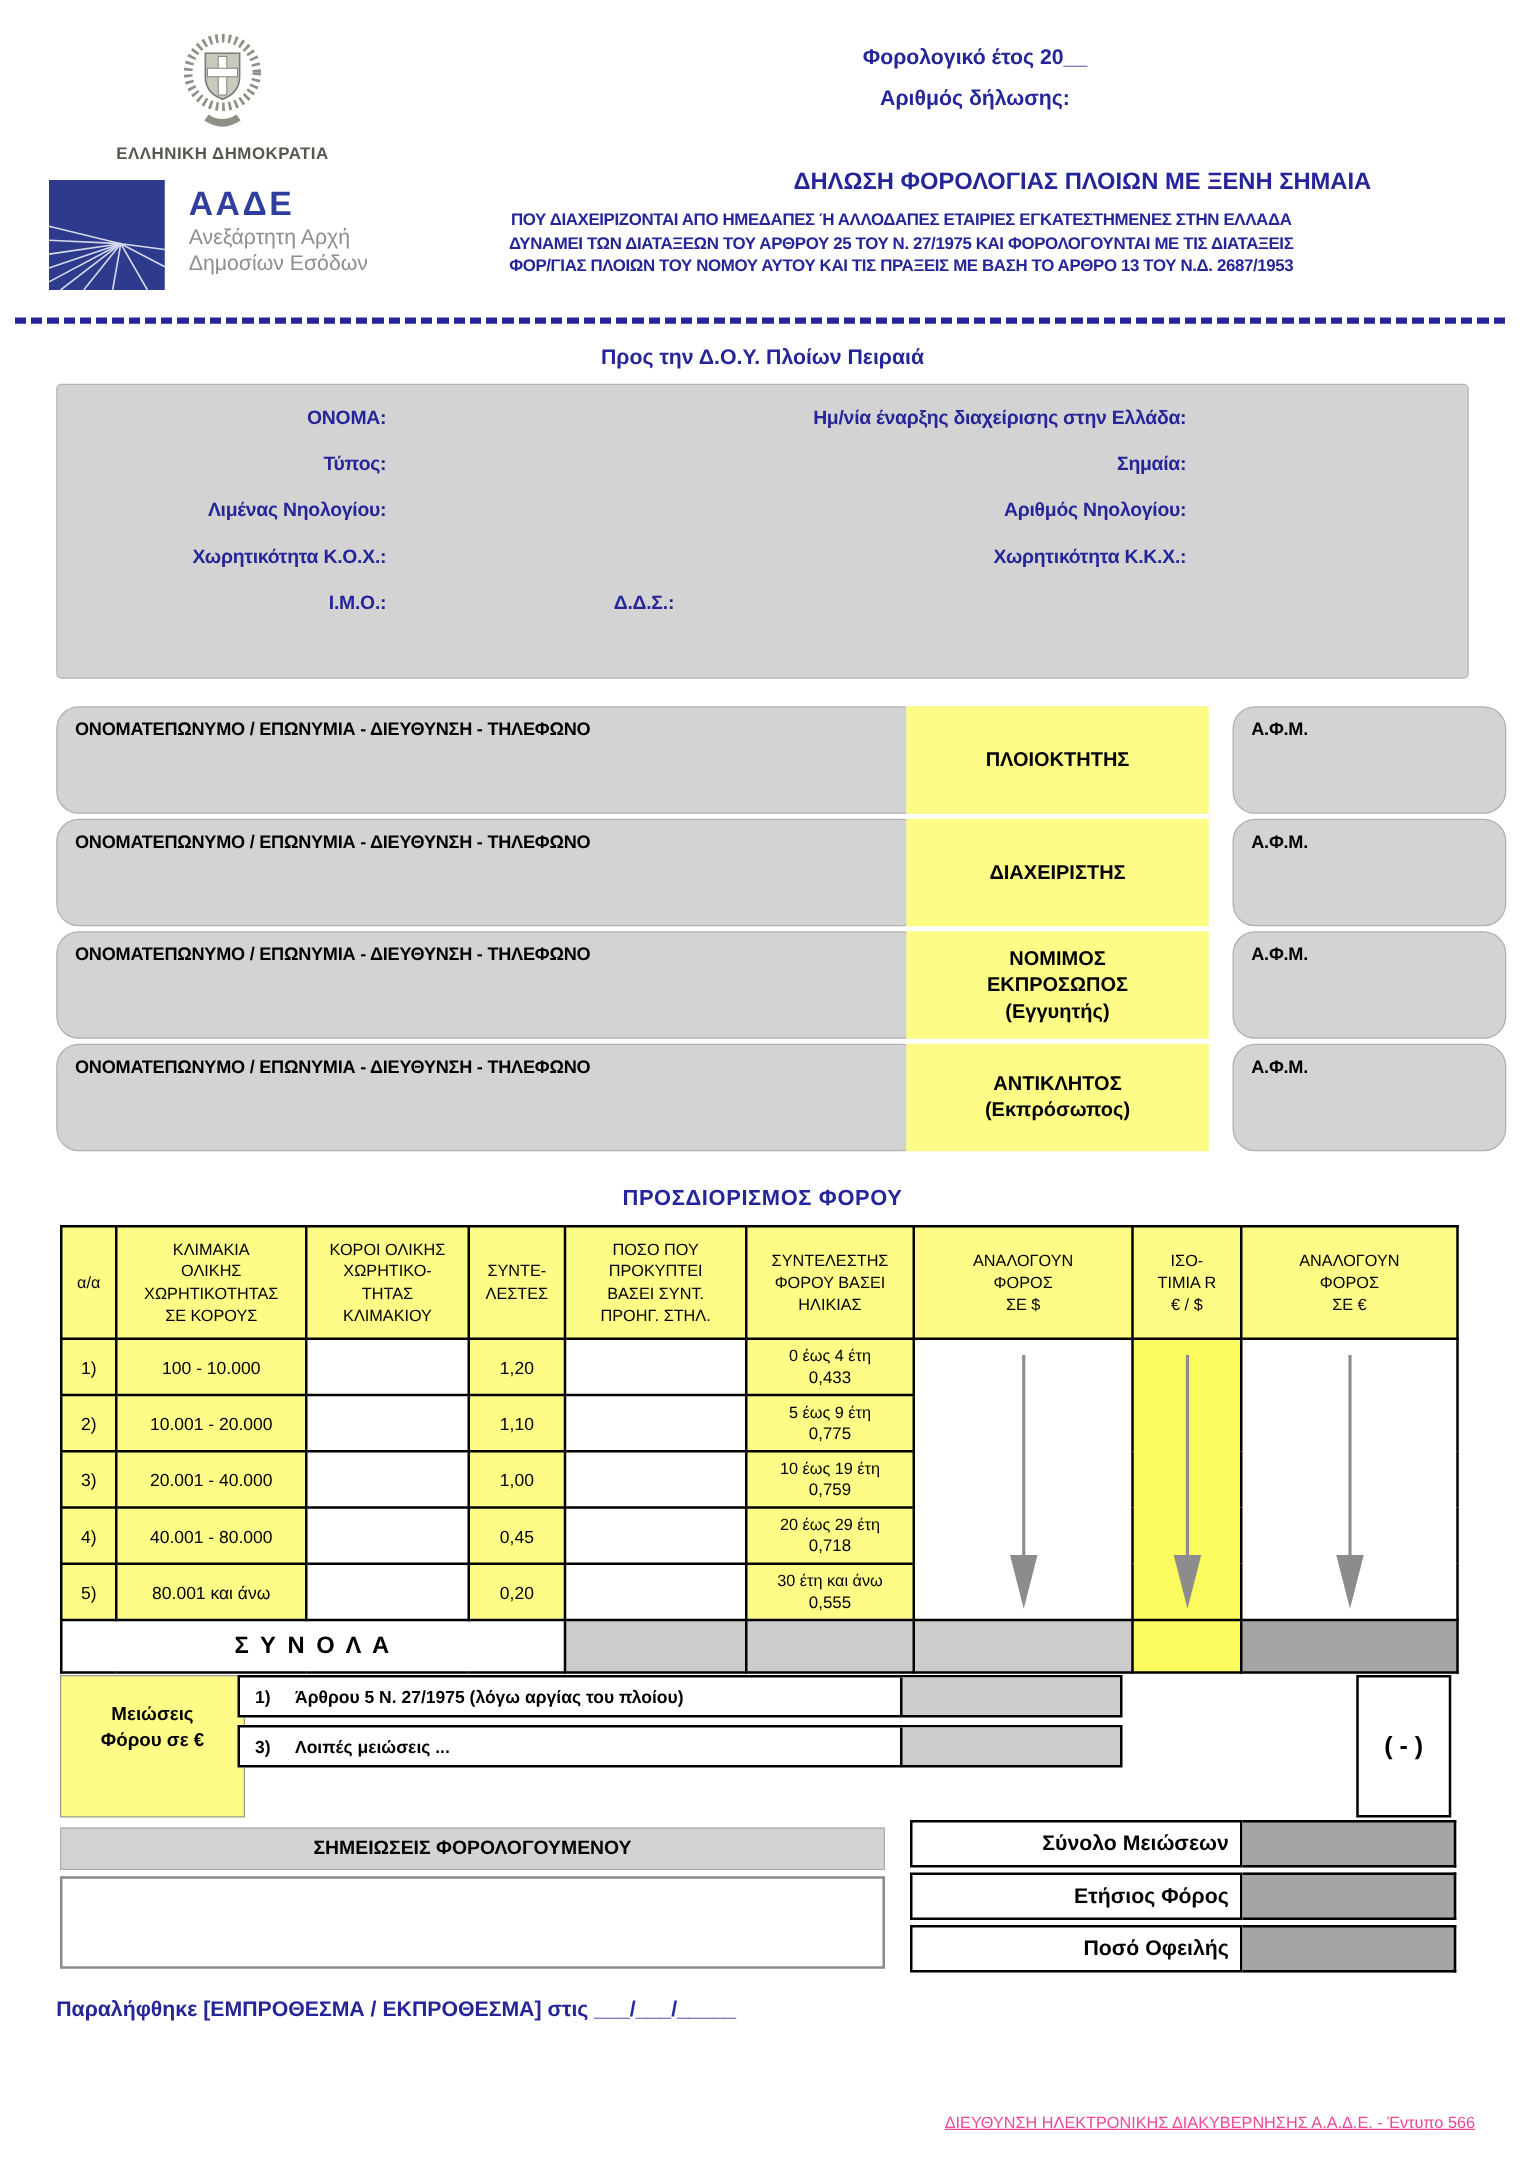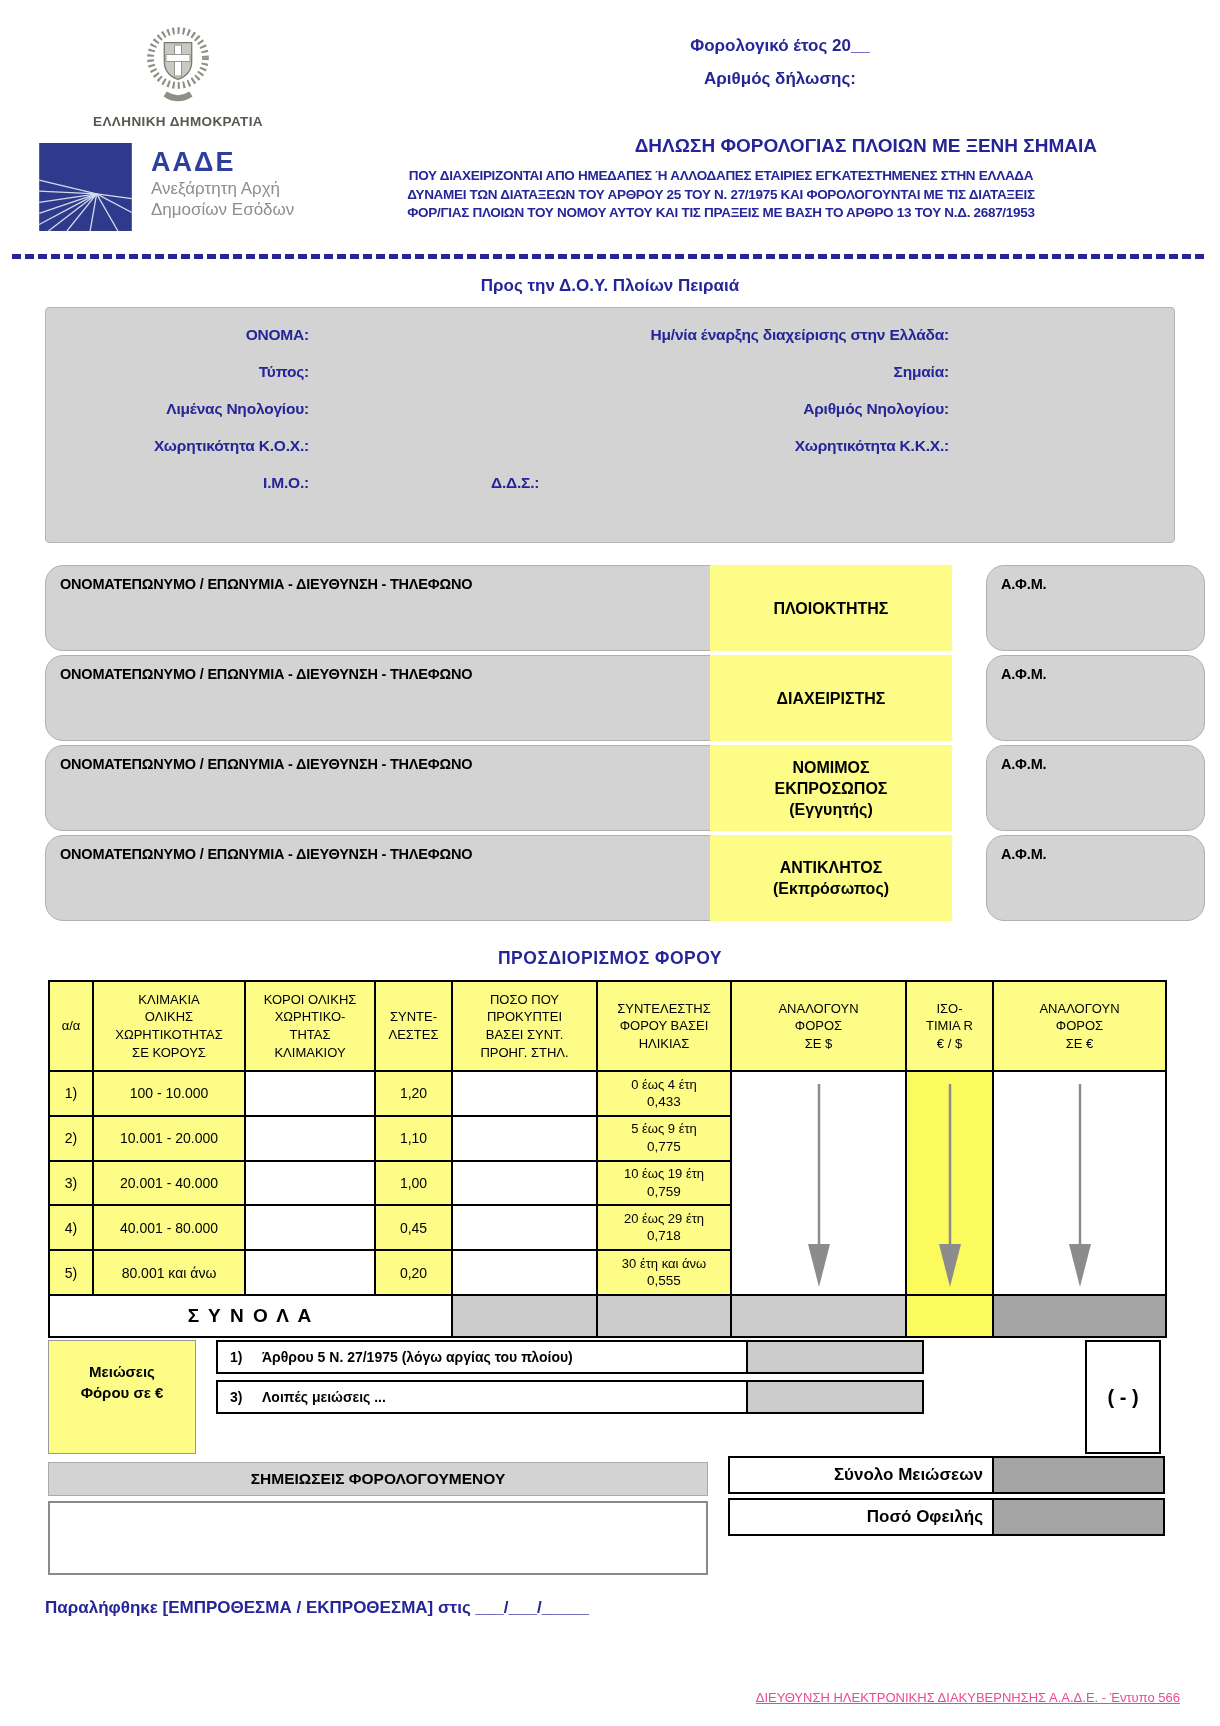--- a/index.html
+++ b/index.html
@@ -45,21 +45,21 @@
   .la  { right:865px; text-align:right; }
   .lb  { right:225px; text-align:right; }
   .lb2 { left:445px; }
 
   
   .parties { position:absolute; left:45px; top:565px; width:1130px; }
   .prow { position:relative; height:86px; margin-bottom:4px; }
   .p-left { position:absolute; left:0; top:0; width:695px; height:100%;
             background:#D3D3D3; border:1px solid #b0b0b0; border-radius:18px; padding:10px 14px; }
   .p-head { font-size:14.5px; font-weight:bold; letter-spacing:-0.2px; }
-  .p-mid { position:absolute; left:665px; top:0; width:242px; height:100%;
+  .p-mid { position:absolute; left:680px; top:0; width:242px; height:100%;
            background:#FCFC87; display:flex; flex-direction:column;
            align-items:center; justify-content:center; }
   .p-role { font-size:16px; font-weight:bold; line-height:21px; text-align:center; }
   .p-right { position:absolute; left:941px; top:0; width:219px; height:100%;
              background:#D3D3D3; border:1px solid #b0b0b0; border-radius:18px; padding:10px 14px; }
 
   
   .tax-title { position:absolute; left:0; top:948px; width:100%; text-align:center;
                font-size:17.5px; font-weight:bold; color:#252599; letter-spacing:.5px; }
   table.tax { position:absolute; left:48px; top:980px; border-collapse:collapse;
@@ -79,21 +79,21 @@
   .age-rate { font-size:13.5px; }
   td.tall { vertical-align:top; padding-top:8px; }
   tr.totals { height:42px;padding-left:36px; }
   .totals-lbl { background:#fff; font-size:19px; font-weight:bold; letter-spacing:2px; }
 
   
   .reductions { position:absolute; left:48px; top:1340px; width:1117px; height:114px; }
   .red-yellow { position:absolute; left:0; top:0; width:148px; height:114px;
                 background:#FCFC87; border:1px solid #999; text-align:center; padding-top:20px; }
   .red-title { font-size:15px; font-weight:bold; color:#000; line-height:21px; }
-  .red-rows { position:absolute; left:168px; top:0; width:708px; }
+  .red-rows { position:absolute; left:142px; top:0; width:708px; }
   .red-row { display:flex; height:34px; border:2px solid #000; background:#fff; margin-bottom:6px; }
   .red-label { flex:1; padding-left:12px; line-height:30px; font-size:14px; font-weight:bold;
                white-space:nowrap; overflow:hidden; }
   .red-no { display:inline-block; width:32px; }
   .red-val { width:176px; background:#CCCCCC; border-left:2px solid #000; }
   .red-minus { position:absolute; left:1037px; top:0; width:76px; height:114px;
                border:2px solid #000; background:#fff; display:flex; align-items:center;
                justify-content:center; font-size:20px; font-weight:bold; }
 
   
@@ -403,20 +403,24 @@
     </div>
     <div class="red-minus">( - )</div>
   </div>
 
   <div class="sum-rows">
     <div class="sum-row">
       <div class="sum-label">Σύνολο Μειώσεων</div>
       <div class="sum-value"></div>
     </div>
     <div class="sum-row">
+      <div class="sum-label">Ετήσιος Φόρος</div>
+      <div class="sum-value"></div>
+    </div>
+    <div class="sum-row">
       <div class="sum-label">Ποσό Οφειλής</div>
       <div class="sum-value"></div>
     </div>
   </div>
 
   <div class="notes-bar">ΣΗΜΕΙΩΣΕΙΣ ΦΟΡΟΛΟΓΟΥΜΕΝΟΥ</div>
   <div class="notes-box"></div>
 
   <div class="received">Παραλήφθηκε [ΕΜΠΡΟΘΕΣΜΑ / ΕΚΠΡΟΘΕΣΜΑ] στις ___/___/_____</div>
   <div class="issuer">ΔΙΕΥΘΥΝΣΗ ΗΛΕΚΤΡΟΝΙΚΗΣ ΔΙΑΚΥΒΕΡΝΗΣΗΣ Α.Α.Δ.Ε. - Έντυπο 566</div>

